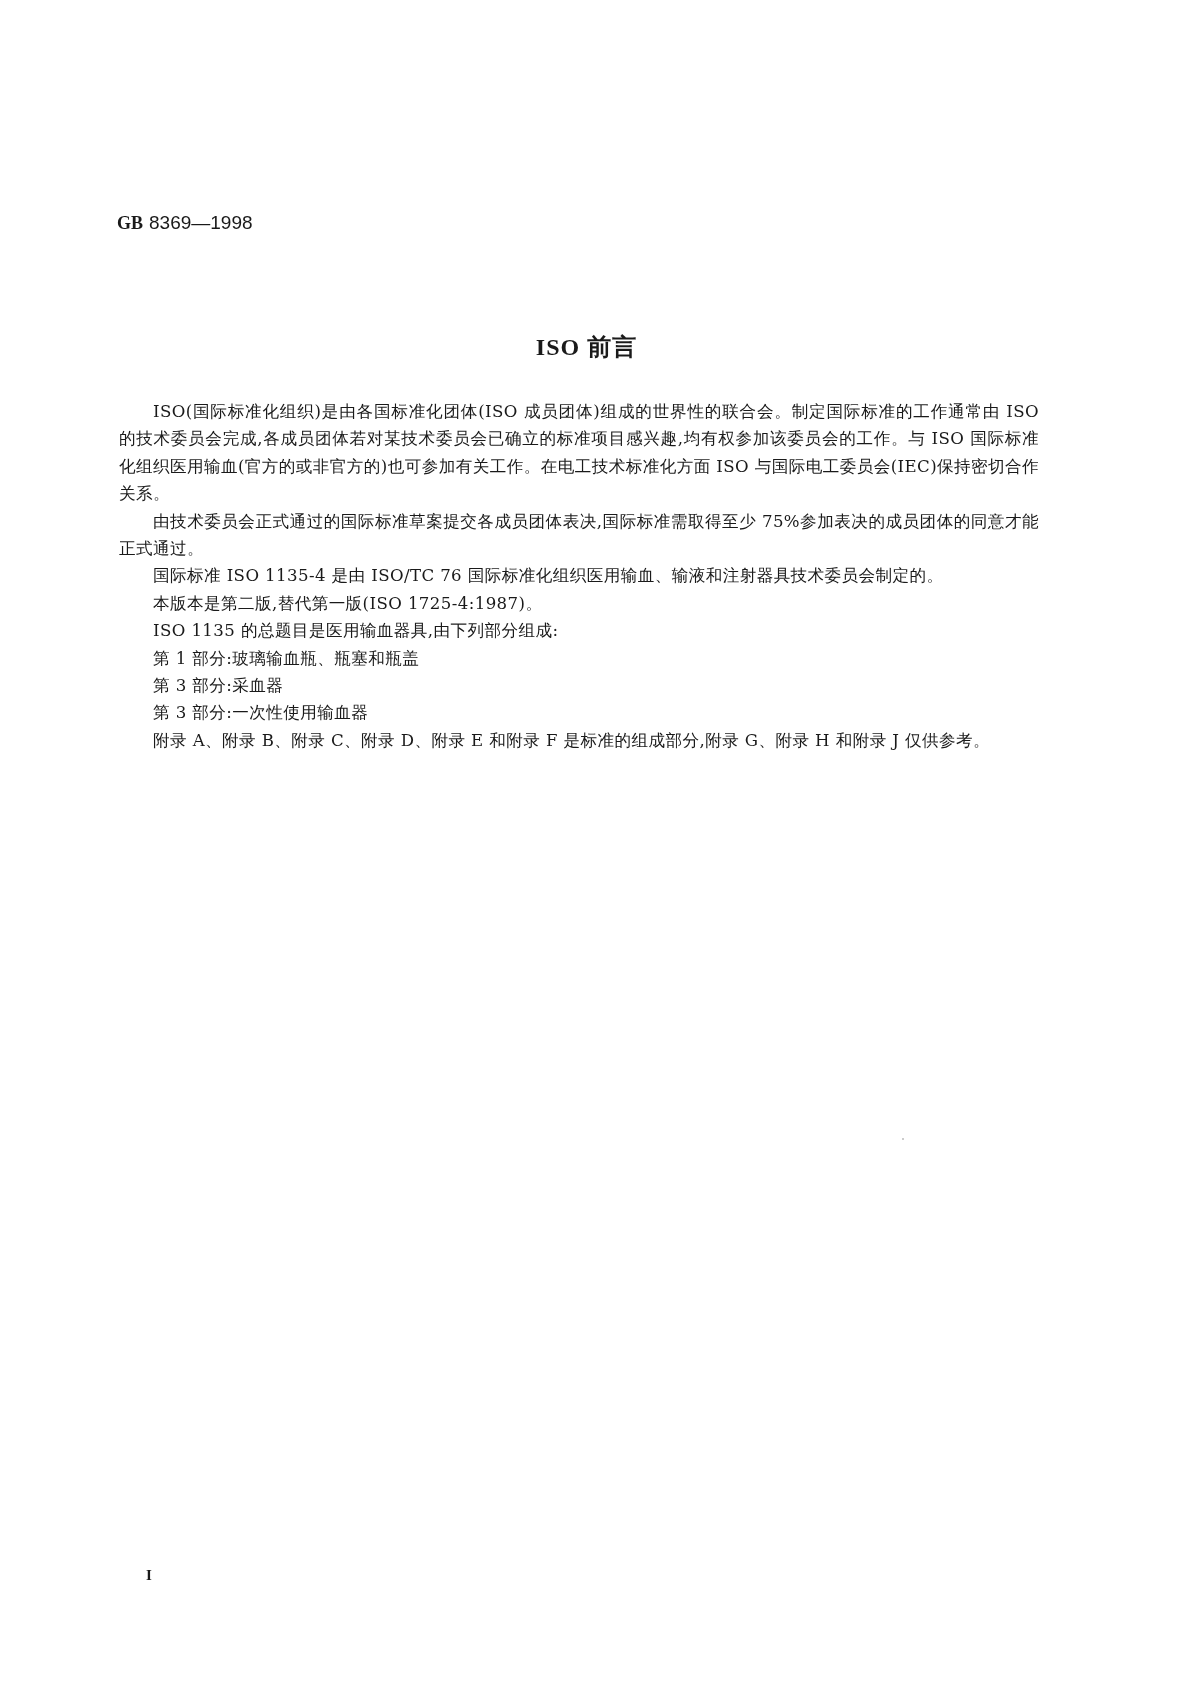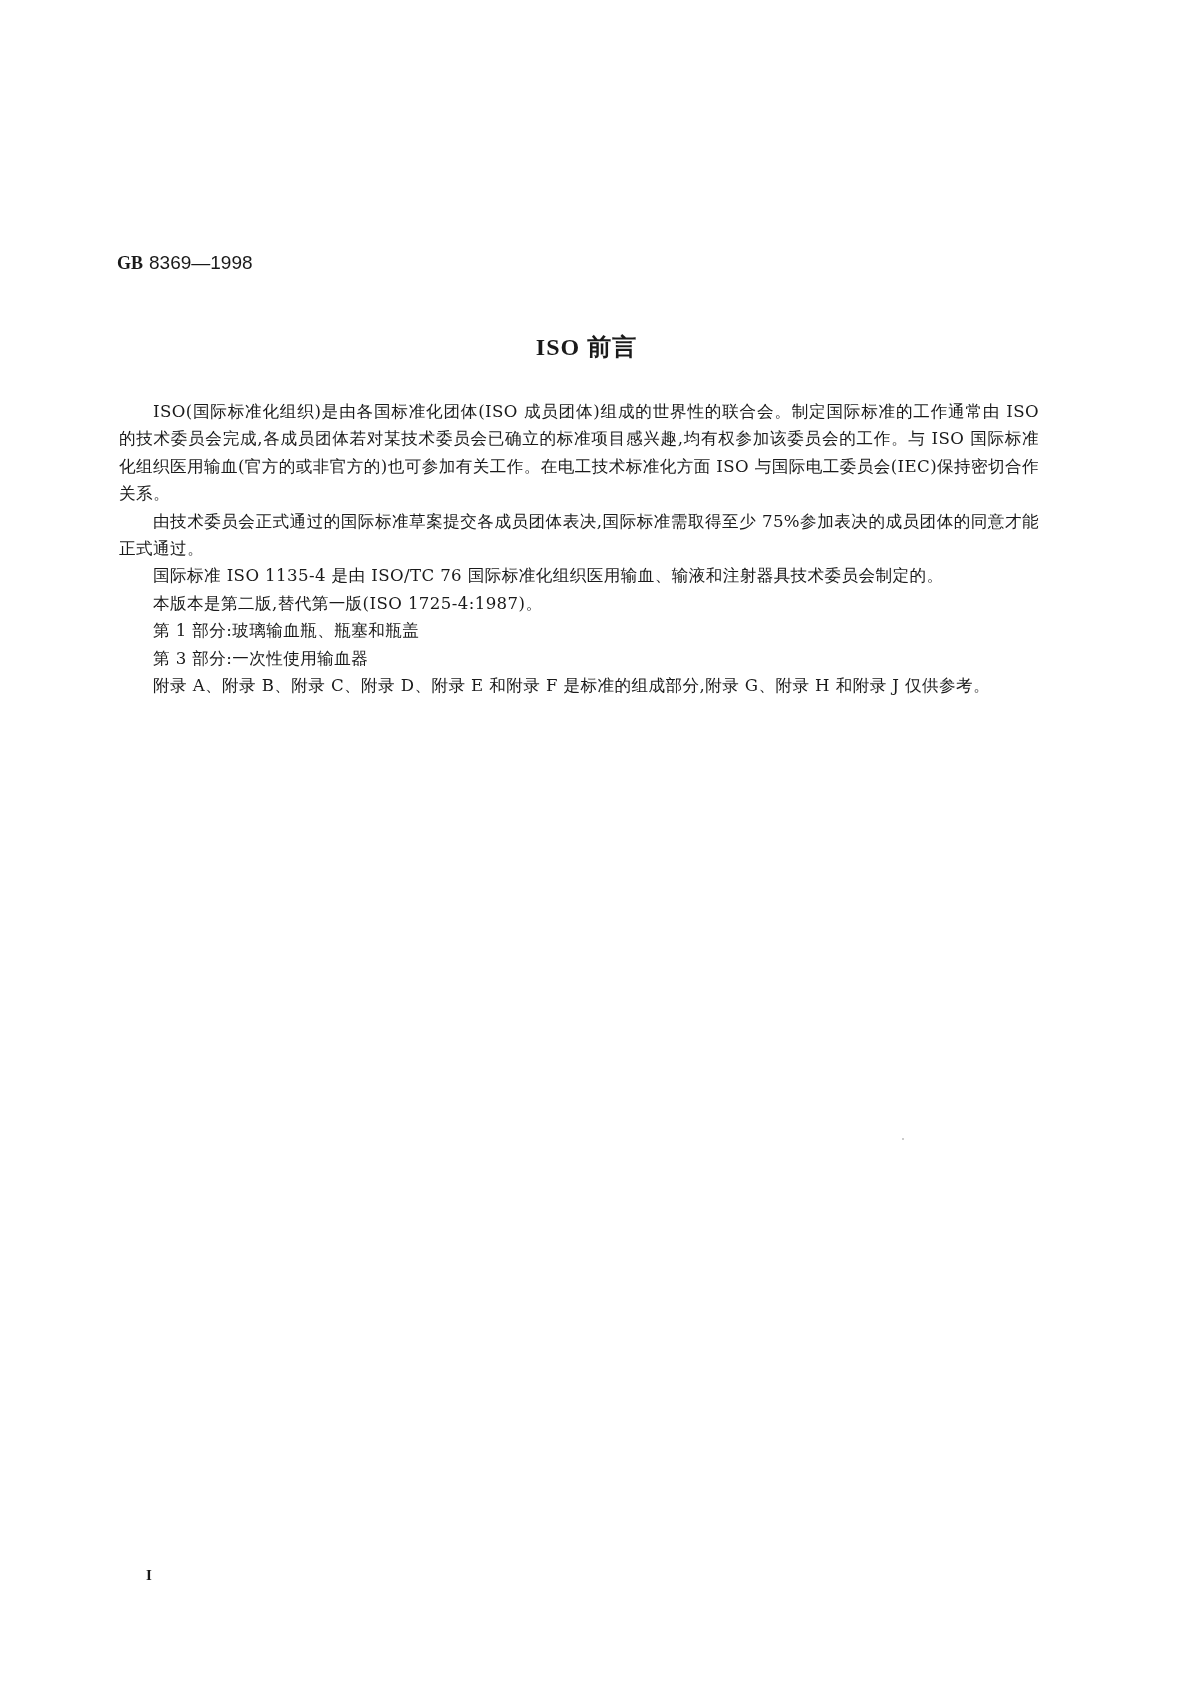--- a/index.html
+++ b/index.html
@@ -15,21 +15,20 @@
       color: #1a1a1a;
       font-family: "DejaVu Serif", "Liberation Serif", serif;
     }
     .header-code {
       position: absolute;
       left: 117px;
       top: 210px;
       font-size: 19px;
       line-height: 24px;
       white-space: nowrap;
-      margin-top: 40px;
     }
     .header-code .gb {
       font-family: "Liberation Serif", serif;
       font-weight: bold;
       font-size: 18px;
       margin-right: 6px;
     }
     .header-code .num {
       font-family: "Liberation Sans", sans-serif;
       font-size: 19px;
@@ -88,20 +87,22 @@
   <span class="gb">GB</span><span class="num">8369—1998</span>
 </div>
 
 <div class="title">ISO 前言</div>
 
 <div class="body-text">
   <p>ISO(国际标准化组织)是由各国标准化团体(ISO 成员团体)组成的世界性的联合会。制定国际标准的工作通常由 ISO 的技术委员会完成,各成员团体若对某技术委员会已确立的标准项目感兴趣,均有权参加该委员会的工作。与 ISO 国际标准化组织医用输血(官方的或非官方的)也可参加有关工作。在电工技术标准化方面 ISO 与国际电工委员会(IEC)保持密切合作关系。</p>
   <p>由技术委员会正式通过的国际标准草案提交各成员团体表决,国际标准需取得至少 75%参加表决的成员团体的同意才能正式通过。</p>
   <p>国际标准 ISO 1135-4 是由 ISO/TC 76 国际标准化组织医用输血、输液和注射器具技术委员会制定的。</p>
   <p>本版本是第二版,替代第一版(ISO 1725-4:1987)。</p>
+  <p>ISO 1135 的总题目是医用输血器具,由下列部分组成:</p>
   <p class="noindent-list">第 1 部分:玻璃输血瓶、瓶塞和瓶盖</p>
+  <p class="noindent-list">第 3 部分:采血器</p>
   <p class="noindent-list">第 3 部分:一次性使用输血器</p>
   <p>附录 A、附录 B、附录 C、附录 D、附录 E 和附录 F 是标准的组成部分,附录 G、附录 H 和附录 J 仅供参考。</p>
 </div>
 
 <div class="speck" style="left:902px; top:1138px;"></div>
 
 <div class="page-number">I</div>
 
 </body></html>

